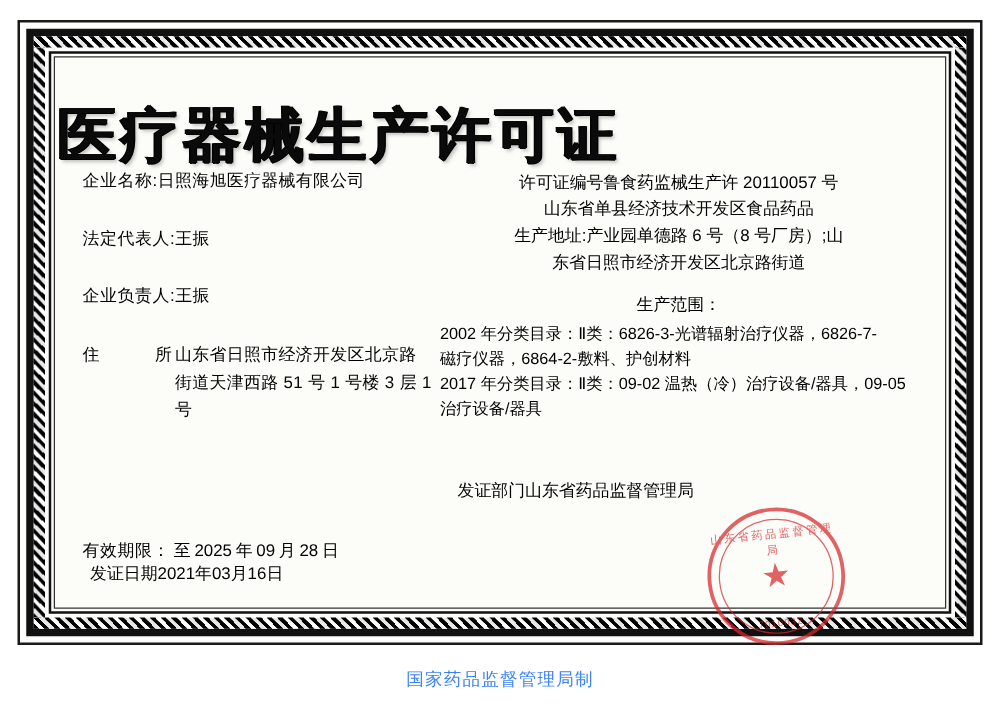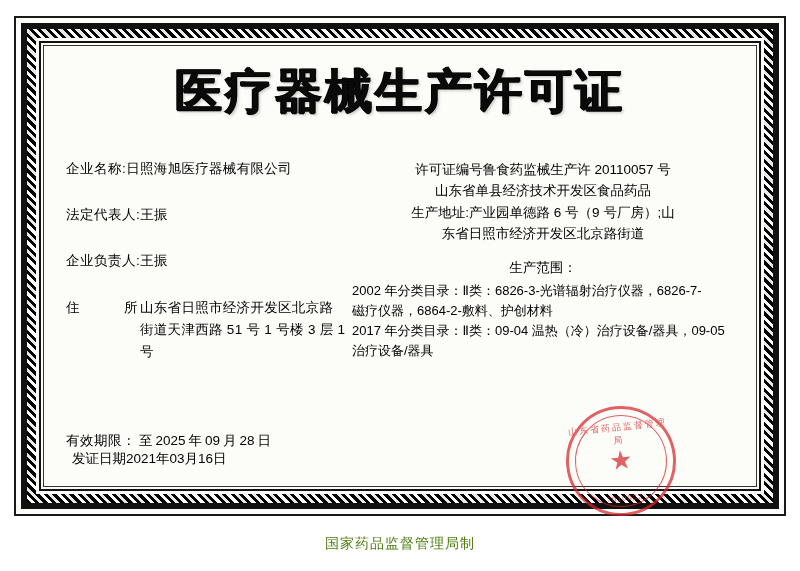--- a/index.html
+++ b/index.html
@@ -81,39 +81,38 @@
   .content {
     position: absolute;
     left: 46px;
     top: 44px;
     width: 708px;
     height: 444px;
   }
 
   
   .title {
-    text-align: center;
+    text-align: left;
     font-family: "DejaVu Serif", "Liberation Serif", serif;
     font-weight: bold;
     font-size: 47px;
     letter-spacing: 3px;
     color: #0a0a0a;
-    margin-top: 21px;
+    margin-top: 39px;
     line-height: 1.1;
     text-shadow:
       1px 0 0 #000,
       -1px 0 0 #000,
       0 1px 0 #000,
       2px 2px 3px rgba(120,120,120,0.45);
   }
 
   
   .body-area {
     position: relative;
-    margin-top: 42px;
     display: flex;
     font-size: 13.5px;
   }
   .col-left {
     width: 300px;
     padding-left: 20px;
     box-sizing: border-box;
   }
   .col-right {
     width: 388px;
@@ -259,21 +258,21 @@
 
   
   .footer {
     position: absolute;
     left: 0;
     top: 535px;
     width: 800px;
     text-align: center;
     font-size: 14px;
     letter-spacing: 1px;
-    color: #4d7c0f;
+    color: #3b82f6;
   }
 </style>
 </head>
 <body>
 
 <div class="page">
 
   <div class="border-outer">
     <div class="border-mid"></div>
     <div class="border-pattern"></div>
@@ -315,35 +314,38 @@
       </div>
 
       <div class="col-right">
 
         <div class="r-line">
           <span>许可证编号</span><span>鲁食药监械生产许 20110057 号</span>
         </div>
         <div class="r-line">山东省单县经济技术开发区食品药品</div>
 
         <div class="r-line">
-          <span>生产地址</span><span>:产业园单德路 6 号（9 号厂房）;山</span>
+          <span>生产地址</span><span>:产业园单德路 6 号（8 号厂房）;山</span>
         </div>
         <div class="r-line">东省日照市经济开发区北京路街道</div>
 
         <div class="r-line scope-head">生产范围：</div>
         <div class="scope-body">
           <div>2002 年分类目录：Ⅱ类：6826-3-光谱辐射治疗仪器，6826-7-</div>
           <div>磁疗仪器，6864-2-敷料、护创材料</div>
-          <div>2017 年分类目录：Ⅱ类：09-04 温热（冷）治疗设备/器具，09-05</div>
+          <div>2017 年分类目录：Ⅱ类：09-02 温热（冷）治疗设备/器具，09-05</div>
           <div>治疗设备/器具</div>
         </div>
 
       </div>
     </div>
 
+    <div class="dept-row">
+      <span>发证部门</span><span>山东省药品监督管理局</span>
+    </div>
 
     <div class="bottom-row">
       <div class="valid">
         <span class="lbl">有效期限：</span>
         <span class="sep">至</span>
         <span>2025</span>
         <span class="sep">年</span>
         <span>09</span>
         <span class="sep">月</span>
         <span>28</span>

